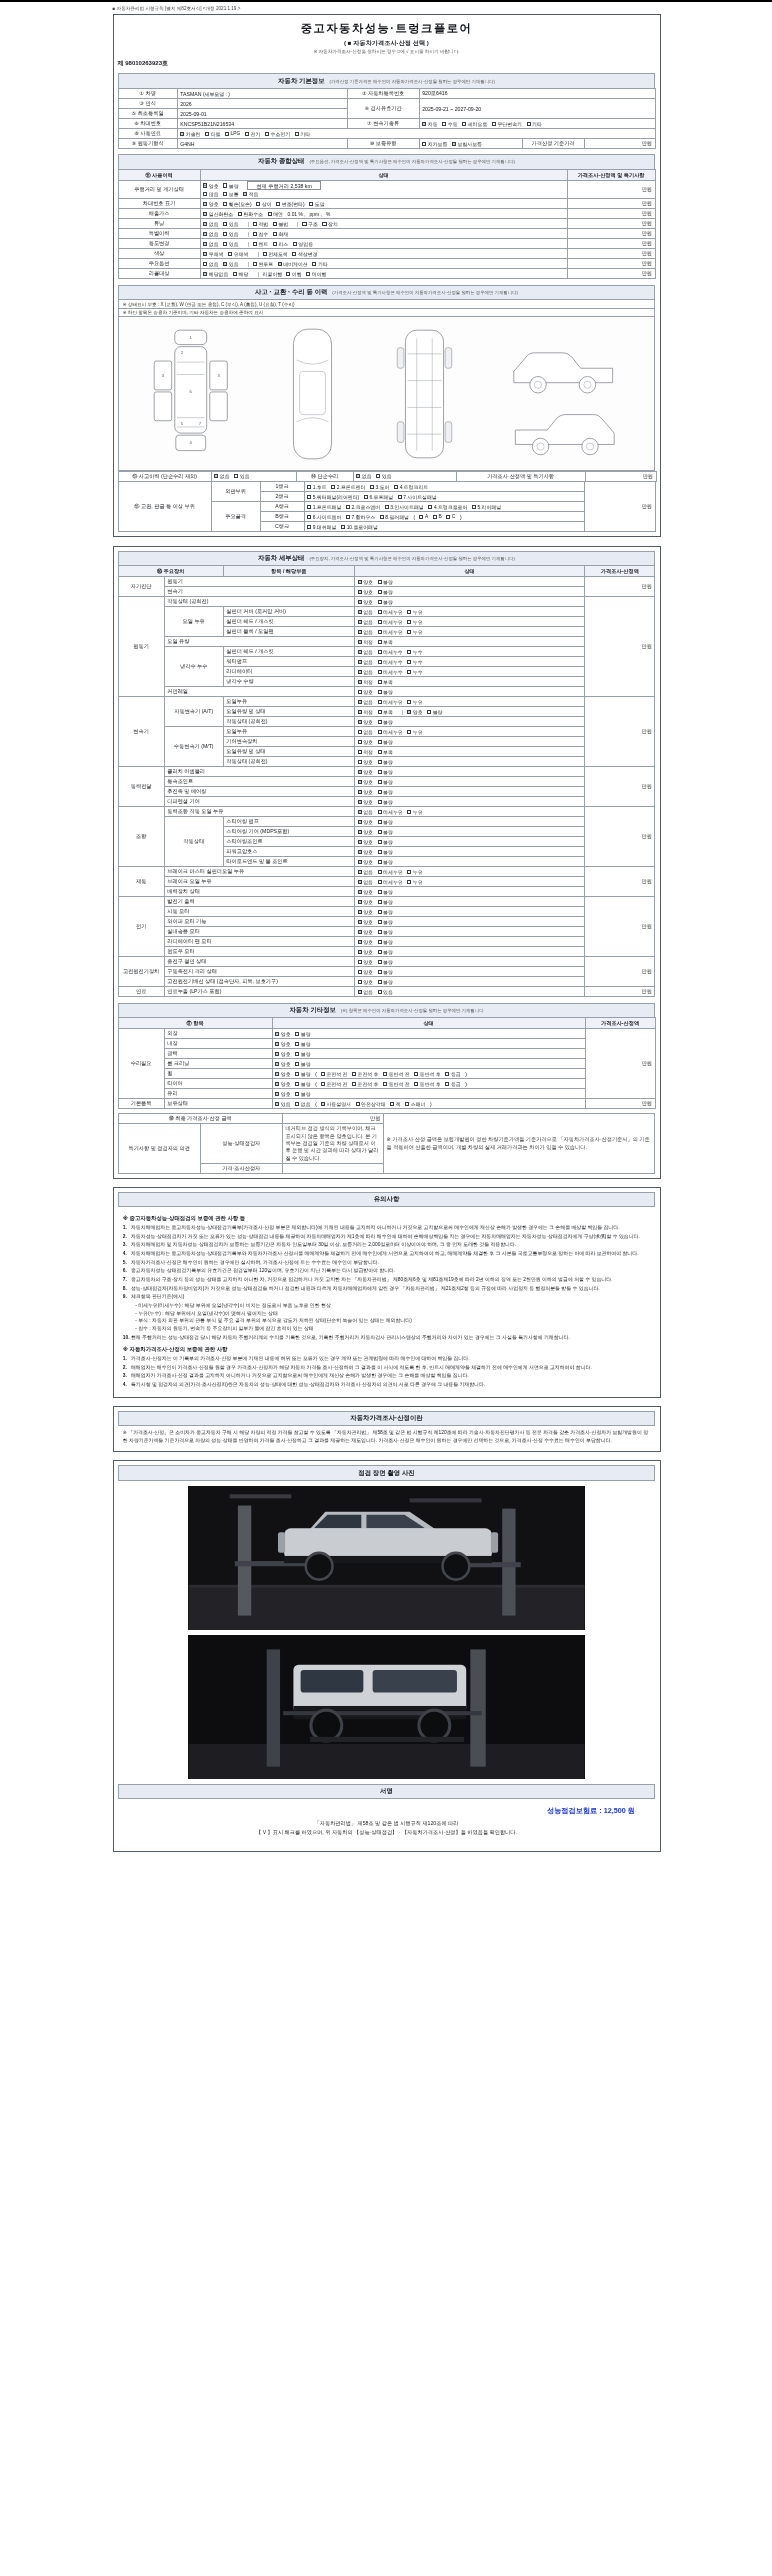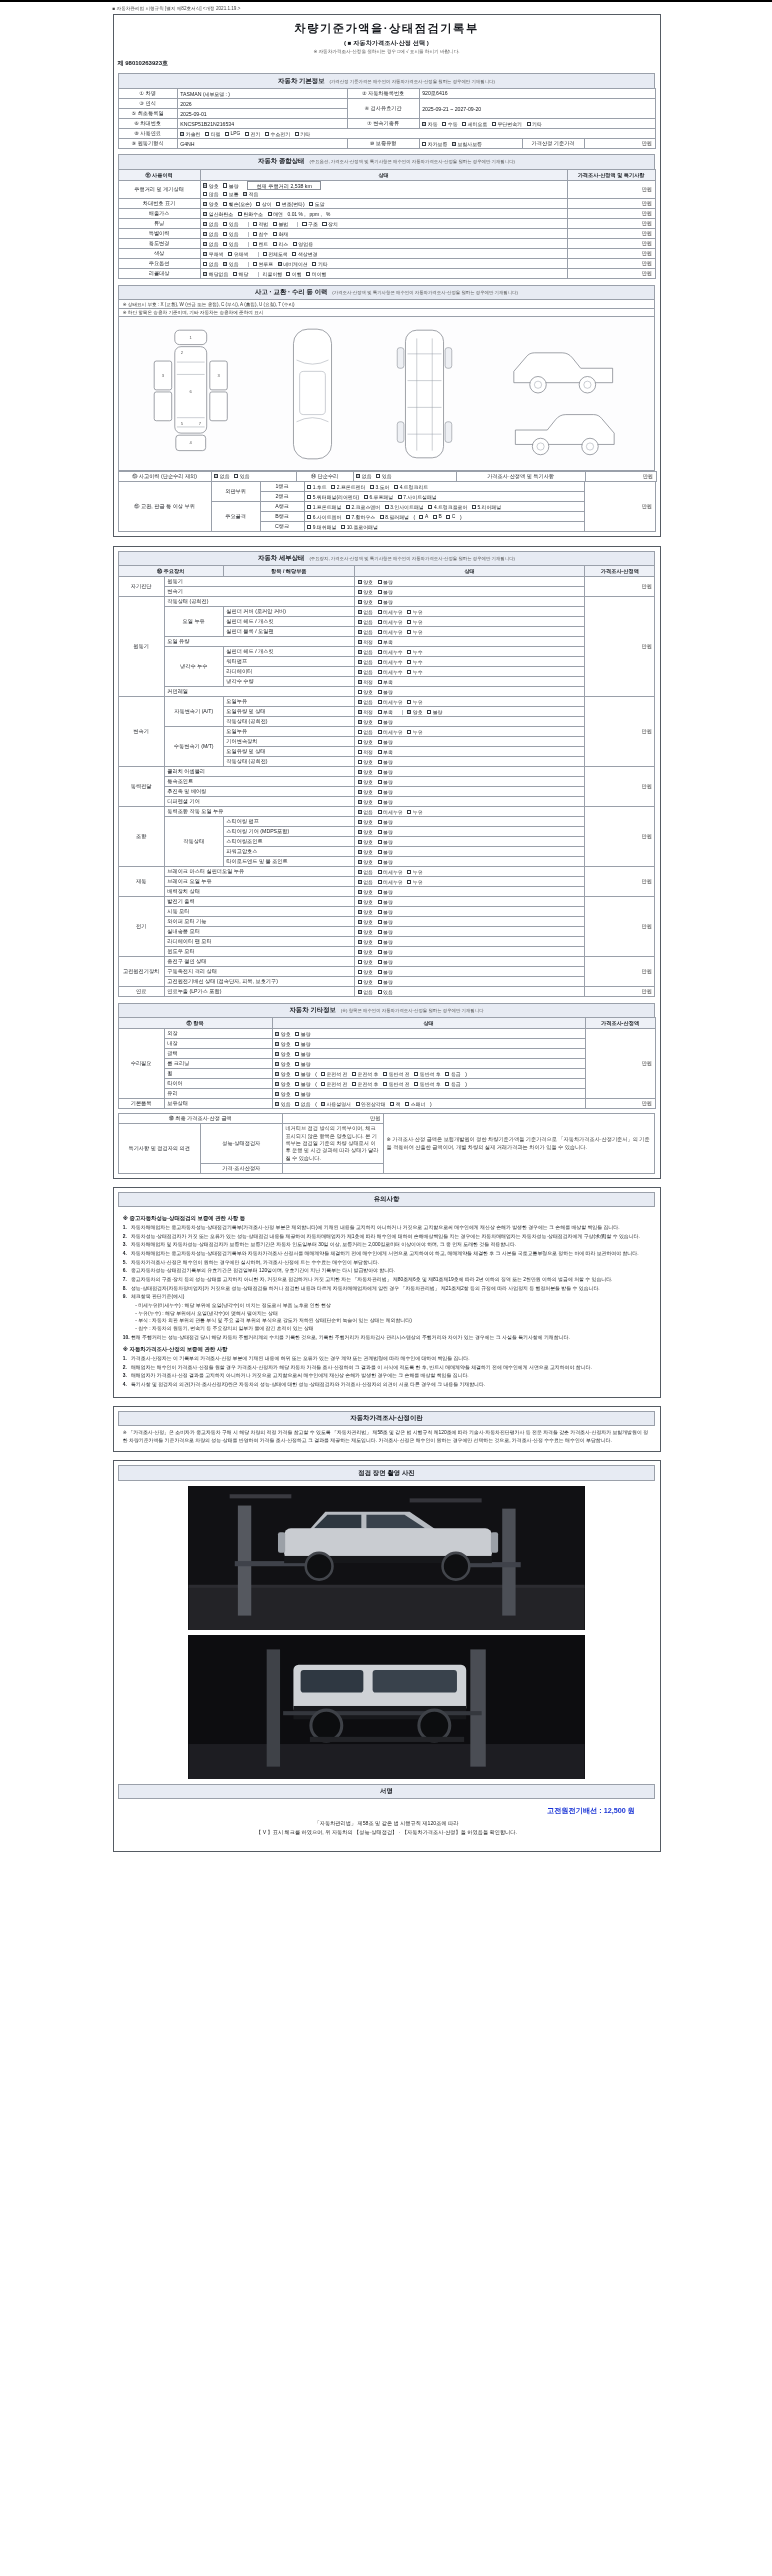--- a/index.html
+++ b/index.html
@@ -50,21 +50,21 @@
 <body>
 
 <div class="page">
 <div class="topline"></div>
 <div class="sheet">
 
 <div class="formref">■ 자동차관리법 시행규칙 [별지 제82호서식] &lt;개정 2021.1.19.&gt;</div>
 
 <div class="box">
   <div class="titlewrap">
-    <div class="title">차량기준가액을·상태점검기록부</div>
+    <div class="title">중고자동차성능·트렁크플로어</div>
     <div class="title-sub">( ■ 자동차가격조사·산정 선택 )</div>
     <div class="title-note">※ 자동차가격조사·산정을 원하시는 경우 □에 √ 표시를 하시기 바랍니다.</div>
   </div>
   <div class="docno">제 98010263923호</div>
 
   <div class="secbar">
     <span class="t">자동차 기본정보</span>
     <span class="note">(가격산정 기준가격은 매수인이 자동차가격조사·산정을 원하는 경우에만 기재됩니다)</span>
   </div>
   <table class="f">
@@ -1357,21 +1357,21 @@
       <circle cx="268" cy="176" r="30" fill="#0c0d0f" stroke="#3e4147" stroke-width="6"></circle>
       <circle cx="478" cy="176" r="30" fill="#0c0d0f" stroke="#3e4147" stroke-width="6"></circle>
       <rect x="236" y="198" width="300" height="10" fill="#222327"></rect>
     </svg>
   </div>
 
   <div class="secbar">
     <span class="t">서명</span>
   </div>
   <div class="fee">
-    <span>고전원전기배선 :</span>
+    <span>성능점검보험료 :</span>
     <span>12,500 원</span>
   </div>
   <div class="signline">「자동차관리법」 제58조 및 같은 법 시행규칙 제120조에 따라</div>
   <div class="signline">【 V 】표시 체크를 하였으며, 위 자동차의 【성능·상태점검】 · 【자동차가격조사·산정】을 하였음을 확인합니다.</div>
 </div>
 
 </div>
 </div>
 
 

